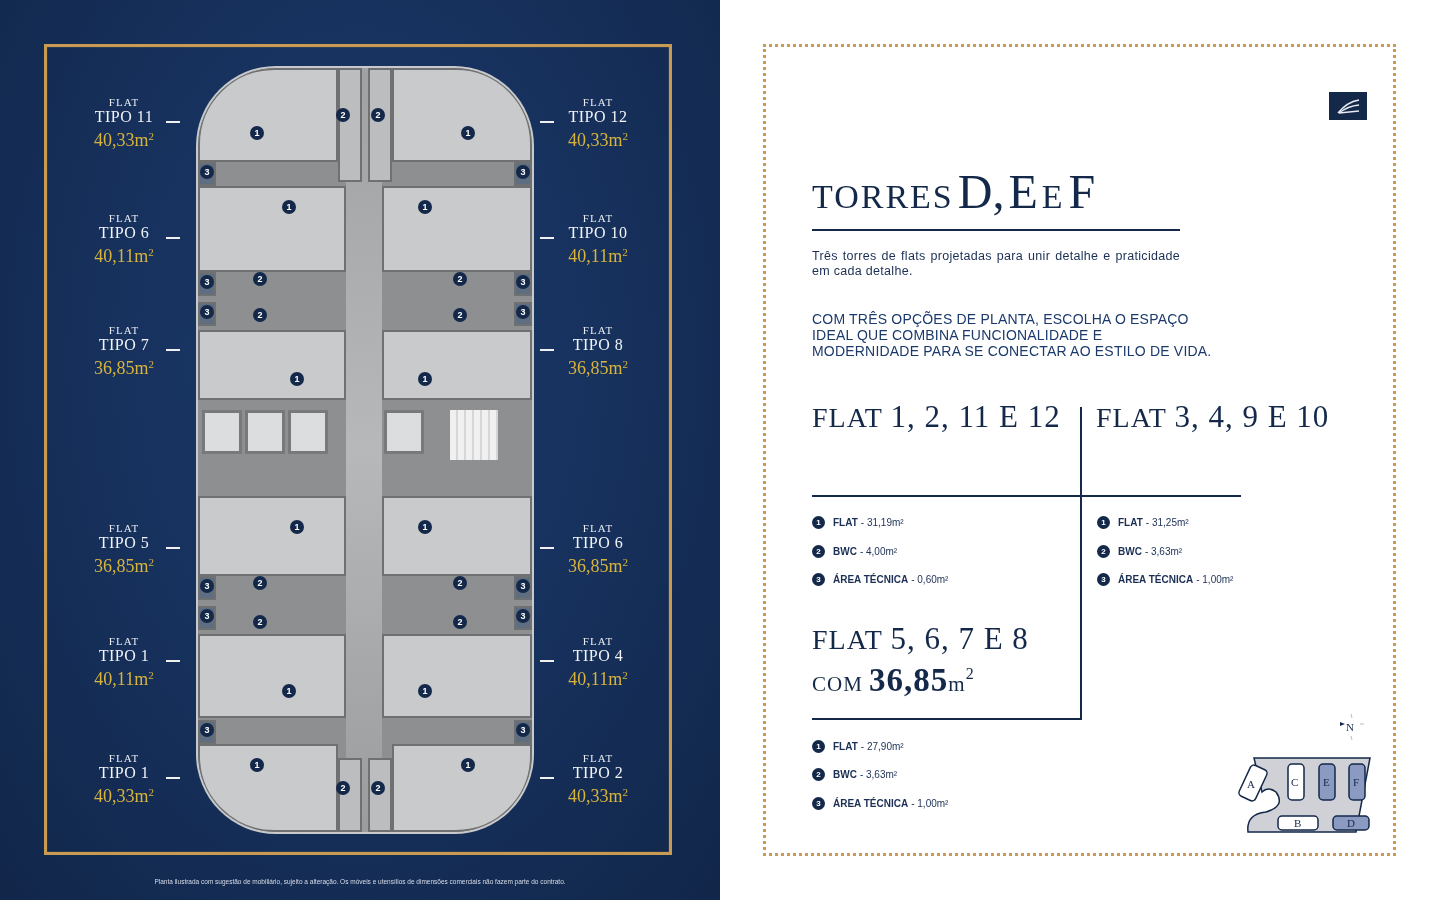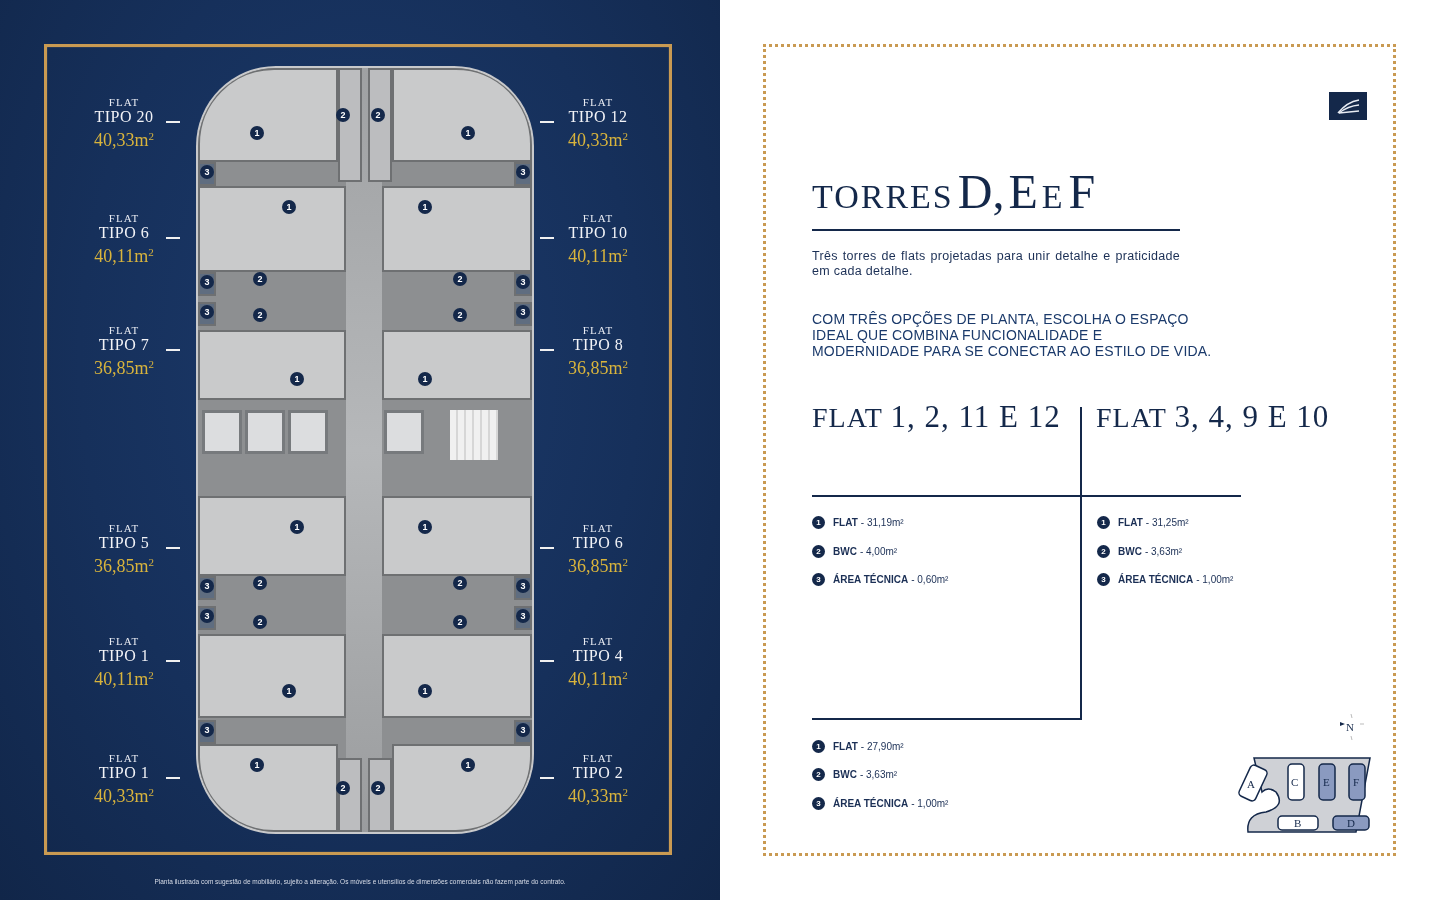--- a/index.html
+++ b/index.html
@@ -63,21 +63,21 @@
   .site-map { position: absolute; left: 1232px; top: 710px; width: 150px; height: 130px; }
 </style>
 </head>
 <body>
 
 <div class="left-panel">
   <div class="gold-frame"></div>
 
   <div class="label" style="left:64px;top:96px">
     <div class="flat">FLAT</div>
-    <div class="tipo">TIPO 20</div>
+    <div class="tipo">TIPO 11</div>
     <div class="area"><span>40,33m</span><sup>2</sup></div>
   </div>
   <div class="tick" style="left:166px;top:121px"></div>
 
   <div class="label" style="left:538px;top:96px">
     <div class="flat">FLAT</div>
     <div class="tipo">TIPO 12</div>
     <div class="area"><span>40,33m</span><sup>2</sup></div>
   </div>
   <div class="tick" style="left:540px;top:121px"></div>
@@ -296,20 +296,22 @@
     <span class="k">BWC</span>
     <span>- 3,63m²</span>
   </div>
 <div class="spec" style="left:1097px;top:573px">
     <span class="n">3</span>
     <span class="k">ÁREA TÉCNICA</span>
     <span>- 1,00m²</span>
   </div>
 
 <div class="group-title" style="left:812px;top:622px">
+  <div class="l1"><span>FLAT</span> <b>5, 6, 7 E 8</b></div>
+  <div class="l2"><span>COM</span> <b>36,85</b><span>m</span><sup>2</sup></div>
 </div>
 <div class="spec" style="left:812px;top:740px">
     <span class="n">1</span>
     <span class="k">FLAT</span>
     <span>- 27,90m²</span>
   </div>
 <div class="spec" style="left:812px;top:768px">
     <span class="n">2</span>
     <span class="k">BWC</span>
     <span>- 3,63m²</span>

